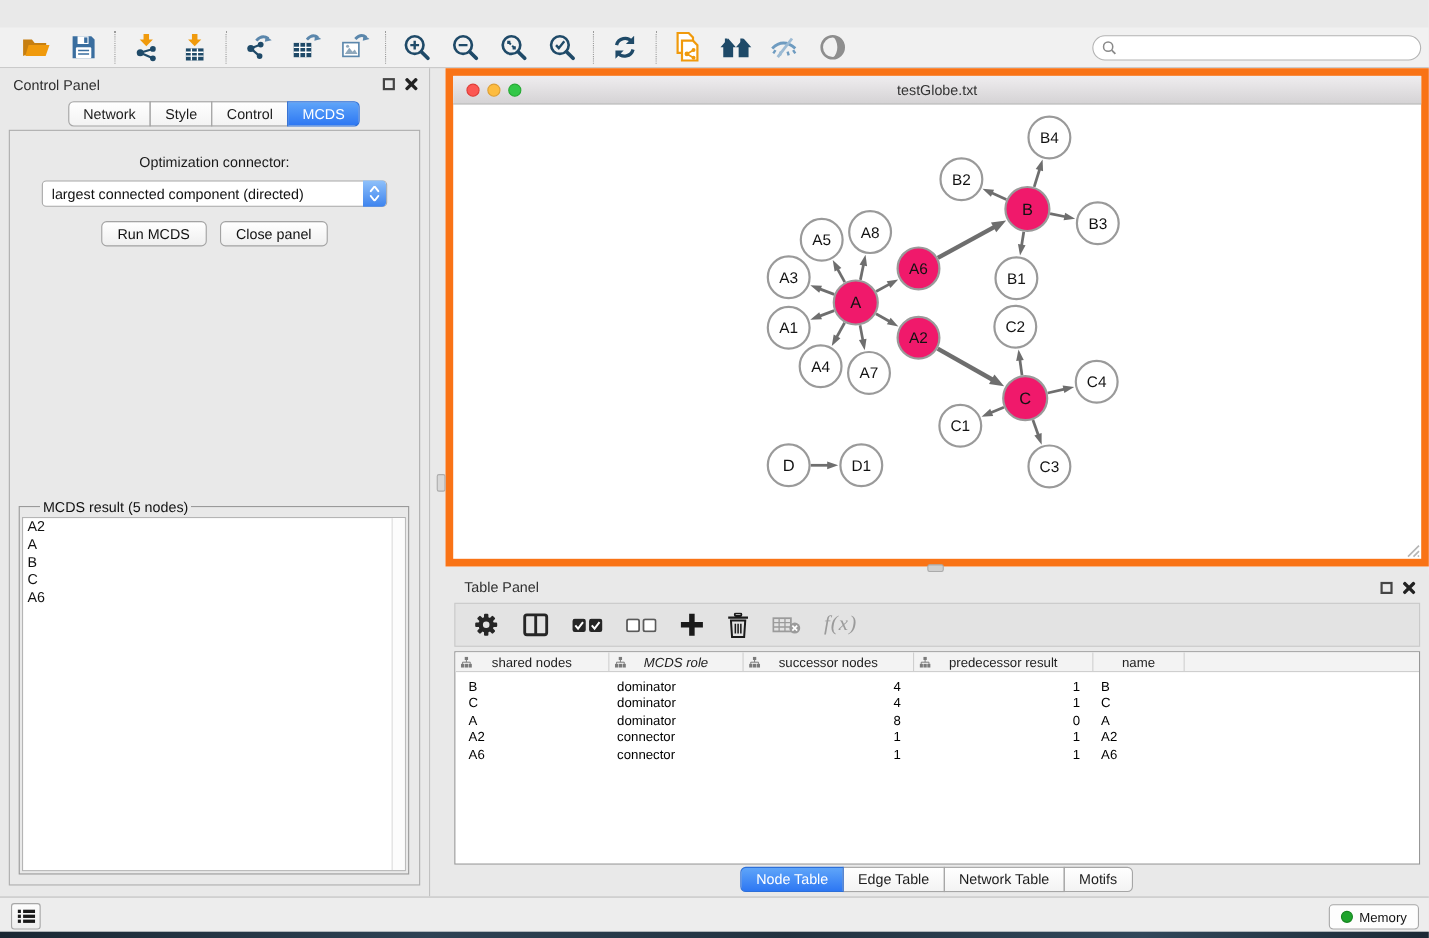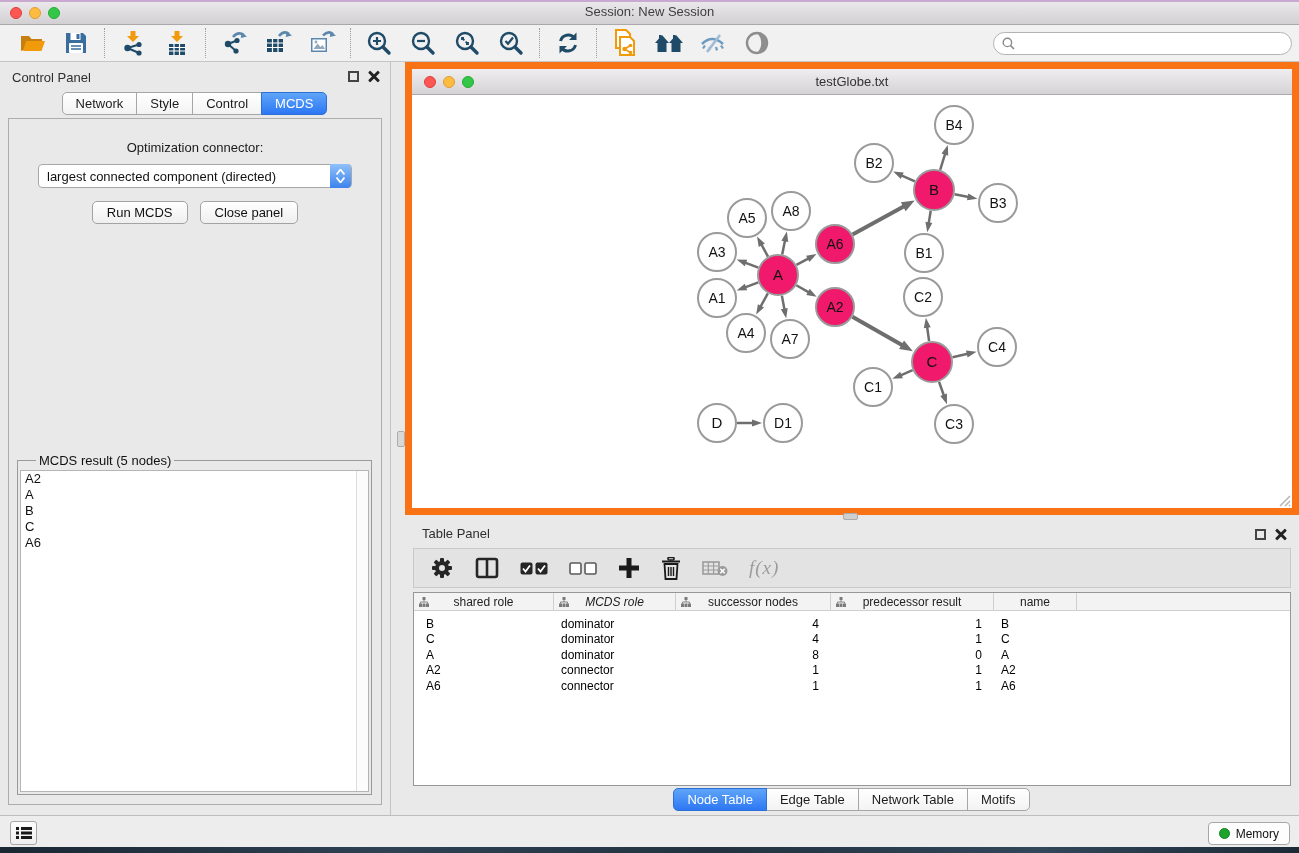--- a/index.html
+++ b/index.html
@@ -94,28 +94,20 @@
 .memdot{width:11px;height:11px;border-radius:50%;background:#1EA32C;border:1px solid #15851F}
 .bottomstrip{position:absolute;left:0;top:847px;width:100%;height:6px;
  background:linear-gradient(90deg,#1A2733,#2E4254 30%,#223240 55%,#31475A 80%,#1C2A36)}
 svg{display:block}
 </style>
 </head>
 <body>
 
 <div id="app">
 
-  <div class="titlebar">
-    <div class="lights">
-      <div class="light r"></div>
-      <div class="light y"></div>
-      <div class="light g"></div>
-    </div>
-    <div class="apptitle">Session: New Session</div>
-  </div>
 
   <div class="toolbar">
     <div class="tgroup">
       <span class="tbtn">
         <svg width="27" height="24" viewBox="0 0 27 24">
             <path d="M2 20 V5 h8 l2.5 3 H23 v3" fill="#C77F10"></path>
             <path d="M4 20 L7 10 h19 l-3.5 10 Z" fill="#F09A0C"></path>
           </svg>
       </span>
       <span class="tbtn">
@@ -473,21 +465,21 @@
           <div class="th" style="width: 140px;">
             <svg class="hicon" width="10" height="10" viewBox="0 0 10 10">
               <g fill="#7A7A7A">
                 <rect x="3.5" y="0" width="3" height="3"></rect>
                 <rect x="0" y="6.5" width="3" height="3.5"></rect>
                 <rect x="3.5" y="6.5" width="3" height="3.5"></rect>
                 <rect x="7" y="6.5" width="3" height="3.5"></rect>
               </g>
               <path d="M5 3 v2 M1.5 6.5 V5 h7 v1.5" stroke="#7A7A7A" stroke-width="0.9" fill="none"></path>
             </svg>
-            <span>shared role</span>
+            <span>shared nodes</span>
           </div>
           <div class="th" style="width: 122px; font-style: italic;">
             <svg class="hicon" width="10" height="10" viewBox="0 0 10 10">
               <g fill="#7A7A7A">
                 <rect x="3.5" y="0" width="3" height="3"></rect>
                 <rect x="0" y="6.5" width="3" height="3.5"></rect>
                 <rect x="3.5" y="6.5" width="3" height="3.5"></rect>
                 <rect x="7" y="6.5" width="3" height="3.5"></rect>
               </g>
               <path d="M5 3 v2 M1.5 6.5 V5 h7 v1.5" stroke="#7A7A7A" stroke-width="0.9" fill="none"></path>

